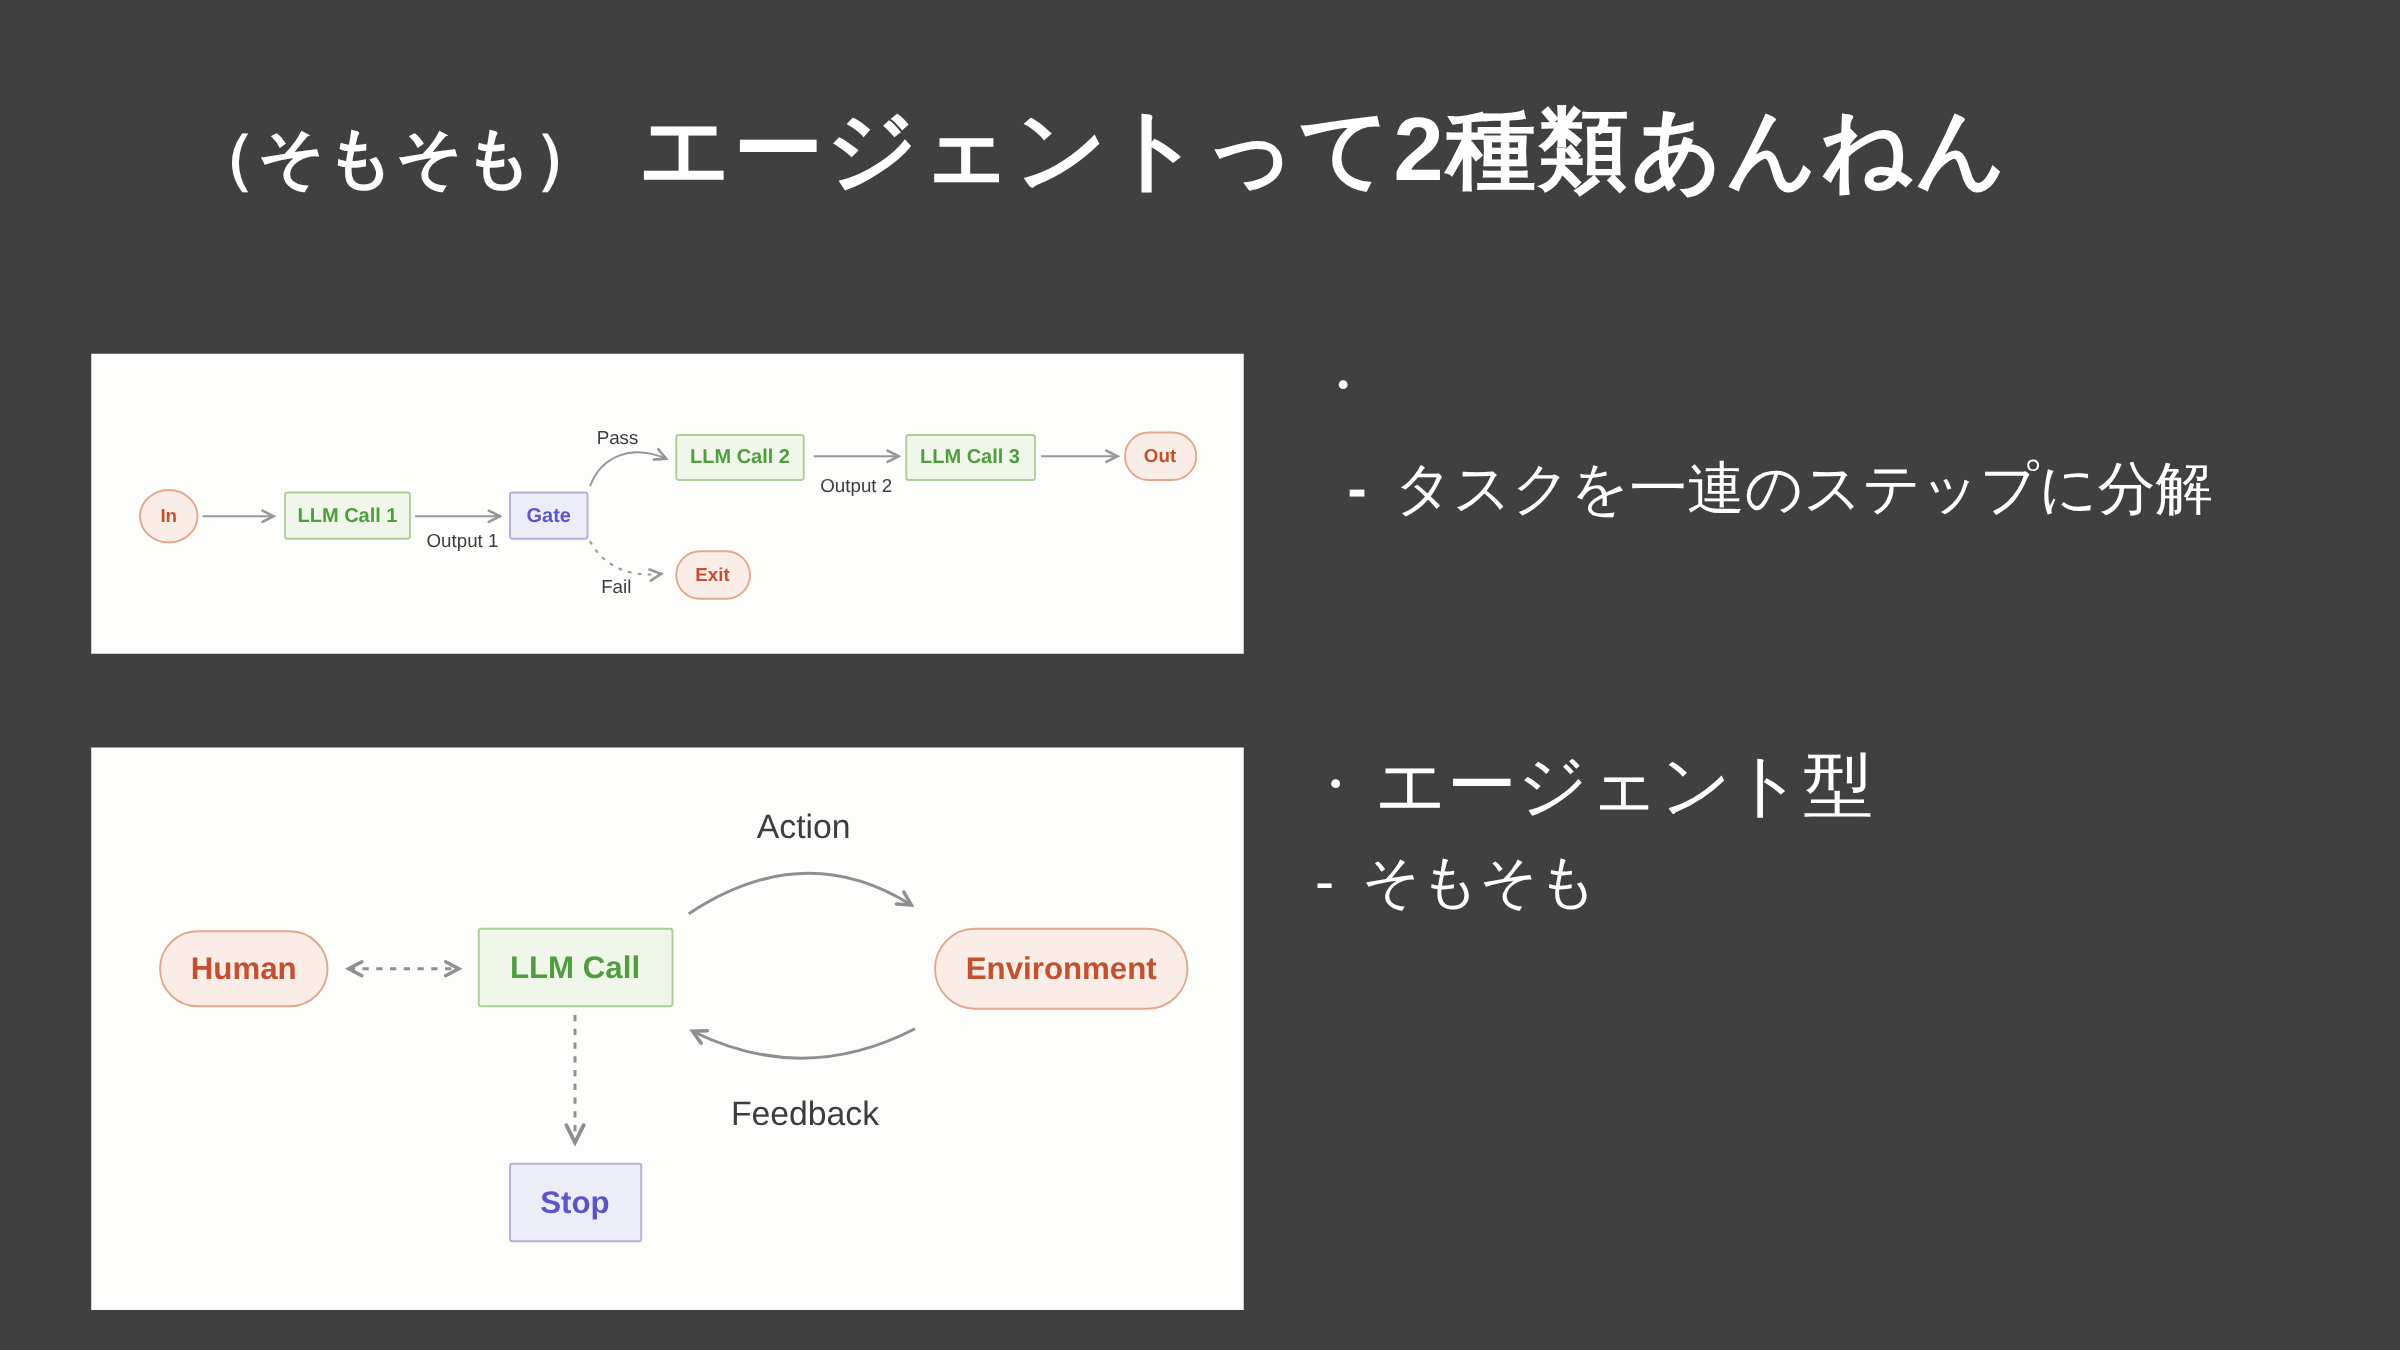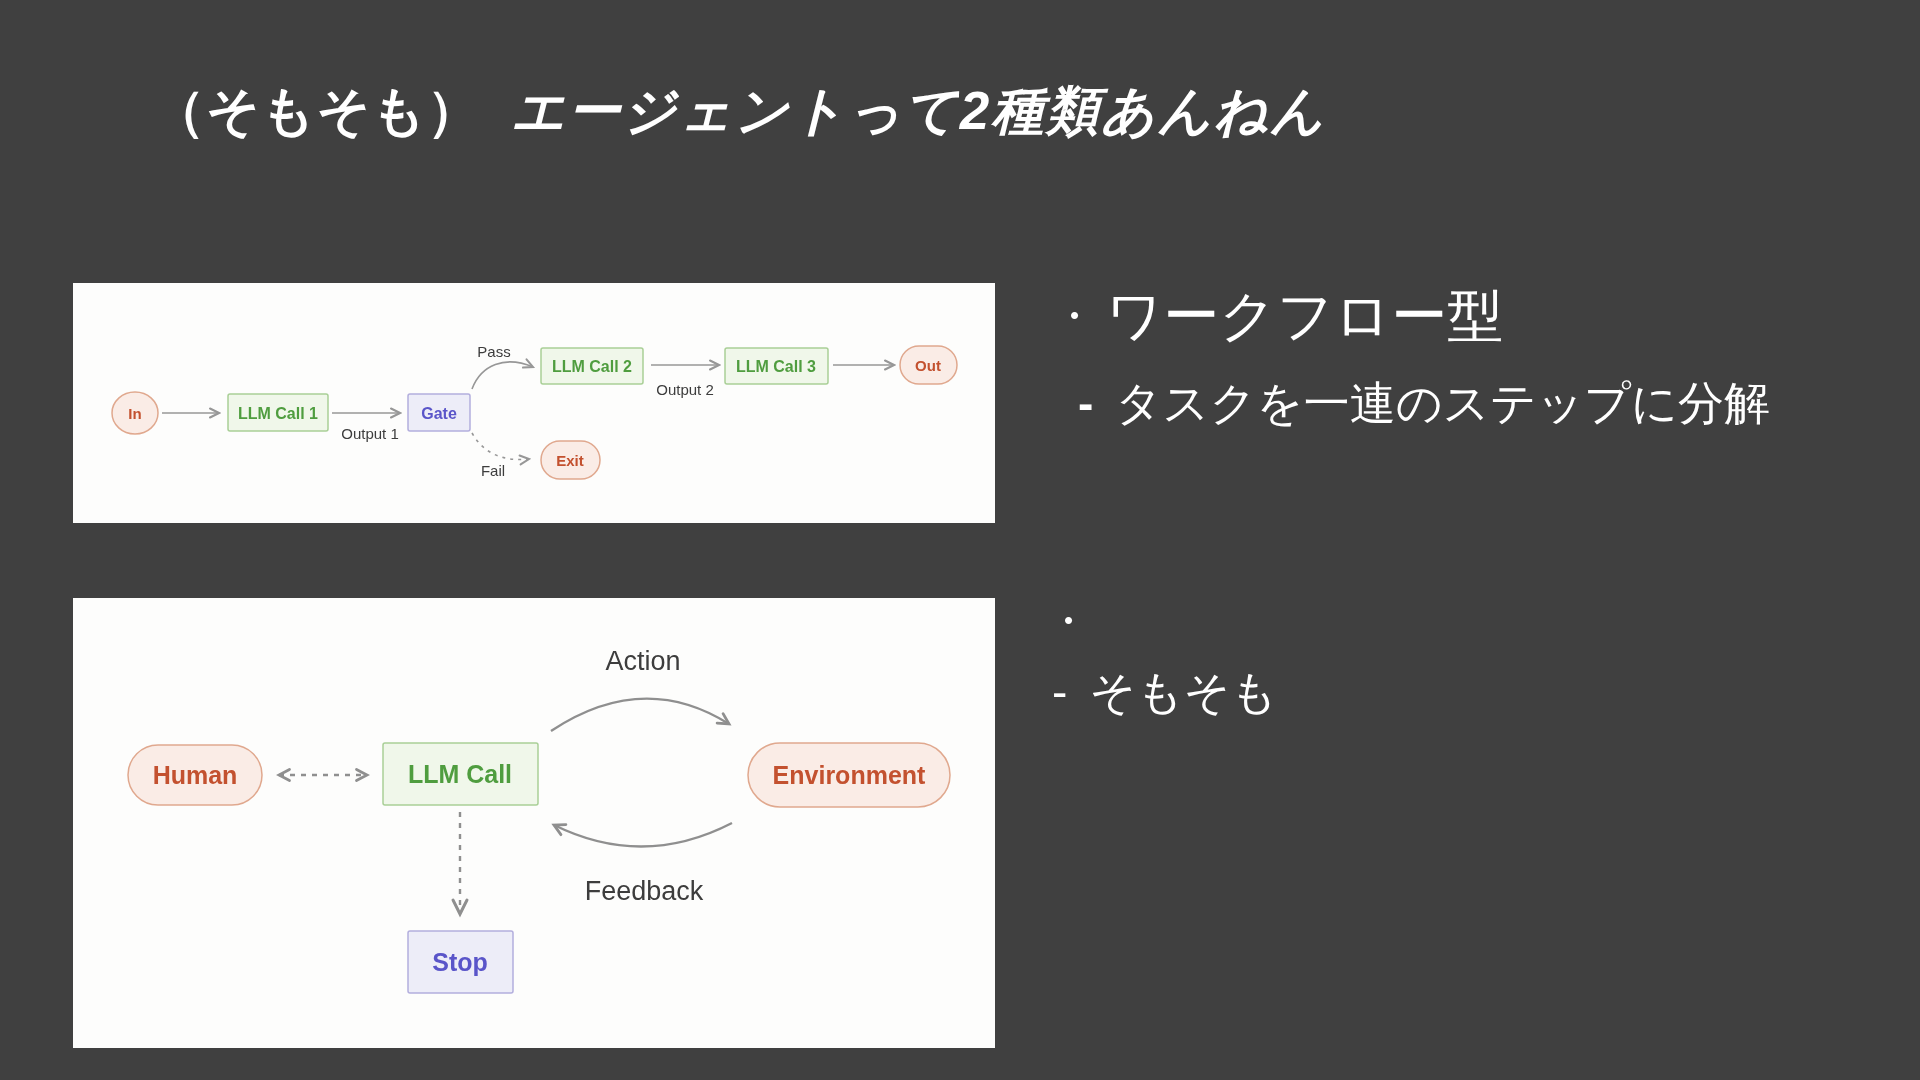--- a/index.html
+++ b/index.html
@@ -8,21 +8,21 @@
     background:#404040;
     font-family:"Liberation Sans","DejaVu Sans",sans-serif;
   }
   
   .title{
     position:absolute;left:152px;top:84px;margin:0;
     color:#ffffff;font-weight:bold;white-space:nowrap;
     display:flex;align-items:baseline;gap:30px;line-height:1;
   }
   .title-prefix{font-size:53px;letter-spacing:1px;}
-  .title-main{font-size:53px;letter-spacing:2px;font-style:italic;}
+  .title-main{font-size:72px;letter-spacing:2px;}
   
   .panel{position:absolute;left:73px;width:922px;background:#fdfdfc;}
   .panel-workflow{top:283px;height:240px;}
   .panel-agent{top:598px;height:450px;}
   .panel svg{display:block;width:100%;height:100%;}
   
   .node-green{fill:#f0f7ea;stroke:#a9cf96;stroke-width:1.5;}
   .node-pink{fill:#faece6;stroke:#e0a88e;stroke-width:1.5;}
   .node-purple{fill:#ededf8;stroke:#b3aedd;stroke-width:1.5;}
   .txt-green{fill:#4f9d3f;font-weight:bold;}
@@ -136,31 +136,31 @@
       <line class="edge2 dashed2" x1="387" y1="214" x2="387" y2="316" marker-end="url(#ah3)"></line>
 
       <rect class="node-purple" x="335" y="333" width="105" height="62" rx="2"></rect>
       <text class="txt-purple t25 mid" x="387" y="364">Stop</text>
     </svg>
   </div>
 
   <div class="bullets bullets-workflow">
     <div class="bullet-heading">
       <span class="bullet-dot">・</span>
-      <span>ワークフロー型</span>
     </div>
     <div class="sub-item">
       <span class="sub-dash">-</span>
       <span>タスクを一連のステップに分解</span>
     </div>
   </div>
 
   <div class="bullets bullets-agent">
     <div class="bullet-heading">
       <span class="bullet-dot">・</span>
+      <span>エージェント型</span>
     </div>
     <div class="sub-item">
       <span class="sub-dash">-</span>
       <span>
         <span style="display:block;">そもそも</span>
       </span>
     </div>
   </div>
 
 </div>

